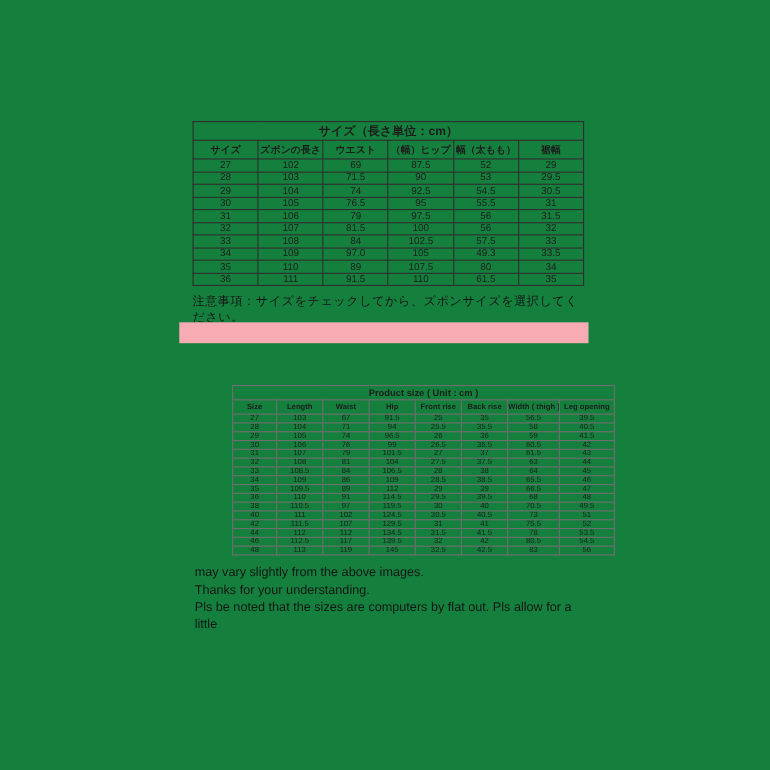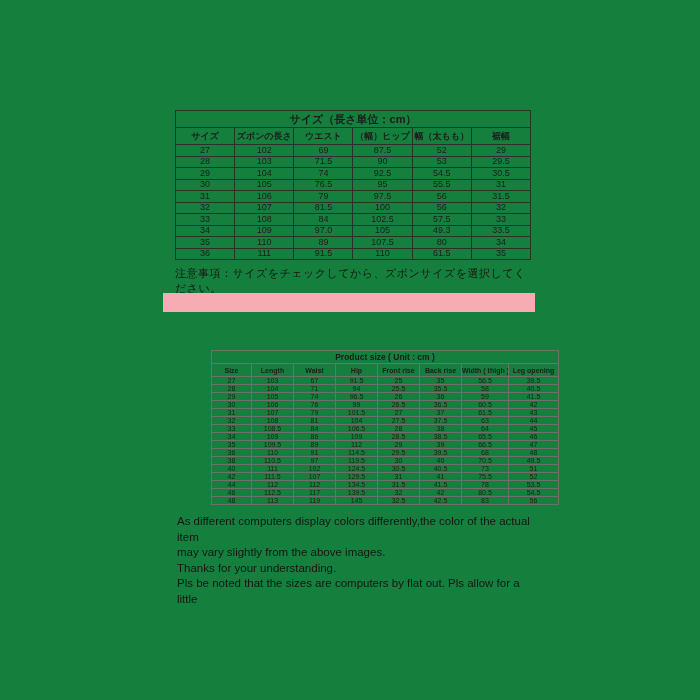--- a/index.html
+++ b/index.html
@@ -349,19 +349,18 @@
           <td>145</td>
           <td>32.5</td>
           <td>42.5</td>
           <td>83</td>
           <td>56</td>
         </tr>
       </tbody>
   </table>
 
   <div class="footer">
-      <div>As different computers display colors differently,the color of the actual item</div>
       <div>may vary slightly from the above images.</div>
       <div>Thanks for your understanding.</div>
       <div>Pls be noted that the sizes are computers by flat out. Pls allow for a little</div>
     </div>
 
 </div>
 
 </body></html>

